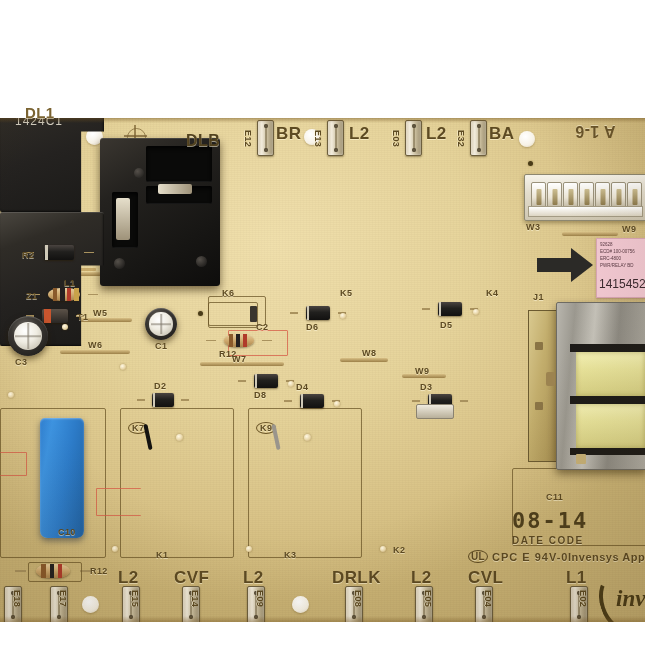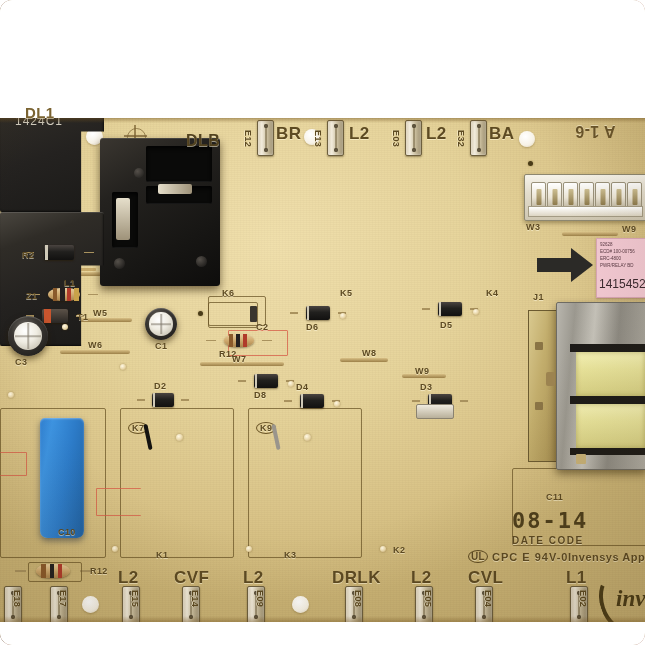--- a/index.html
+++ b/index.html
@@ -1,19 +1,19 @@
 <!DOCTYPE html>
 <html><head>
 <meta charset="utf-8">
 <title>PCB Photo</title>
 <style>
   html,body{margin:0;padding:0;background:#fff;}
   body{font-family:"Liberation Sans",sans-serif;}
   #board{position:relative;width:645px;height:645px;overflow:hidden;
-         background:#f0abfc;border-radius:12px;}
+         background:#f0abfc;}
   
   .pcb-base{position:absolute;inset:0;
     background:
       radial-gradient(ellipse 70% 55% at 42% 38%, #f0e0ae 0%, #e6d49c 45%, #d9c388 78%, #cdb678 100%);
   }
   .pcb-grain{position:absolute;inset:0;opacity:.30;
     background-image:
       repeating-linear-gradient(0deg, rgba(120,90,40,.10) 0 1px, rgba(255,240,200,.08) 1px 2px),
       repeating-linear-gradient(90deg, rgba(120,90,40,.07) 0 1px, rgba(255,245,210,.05) 1px 3px);
     mix-blend-mode:multiply;}

